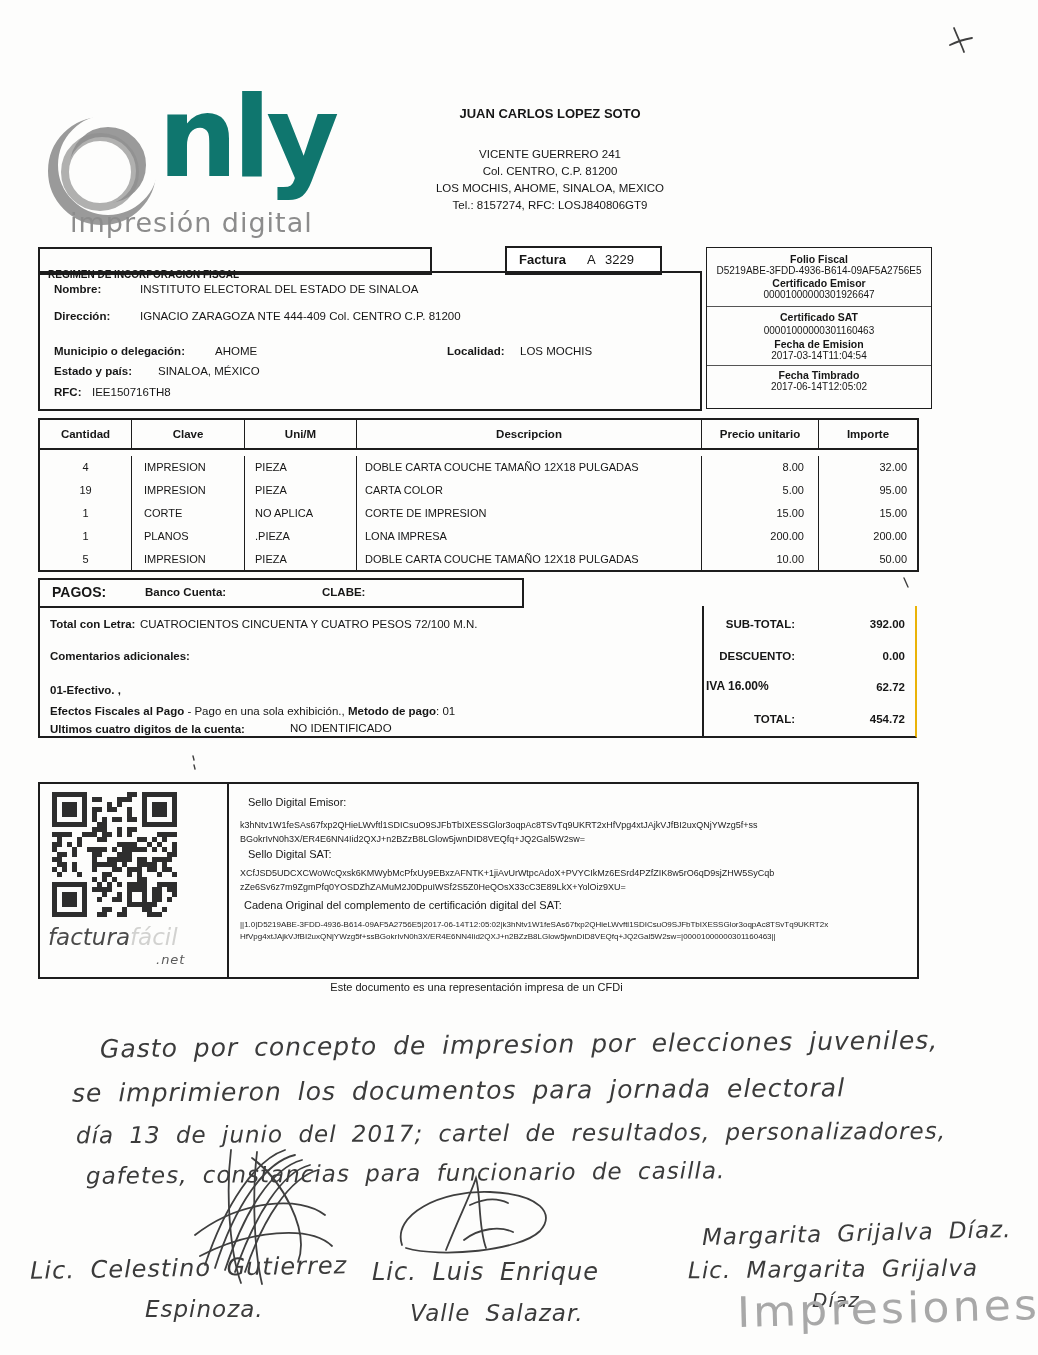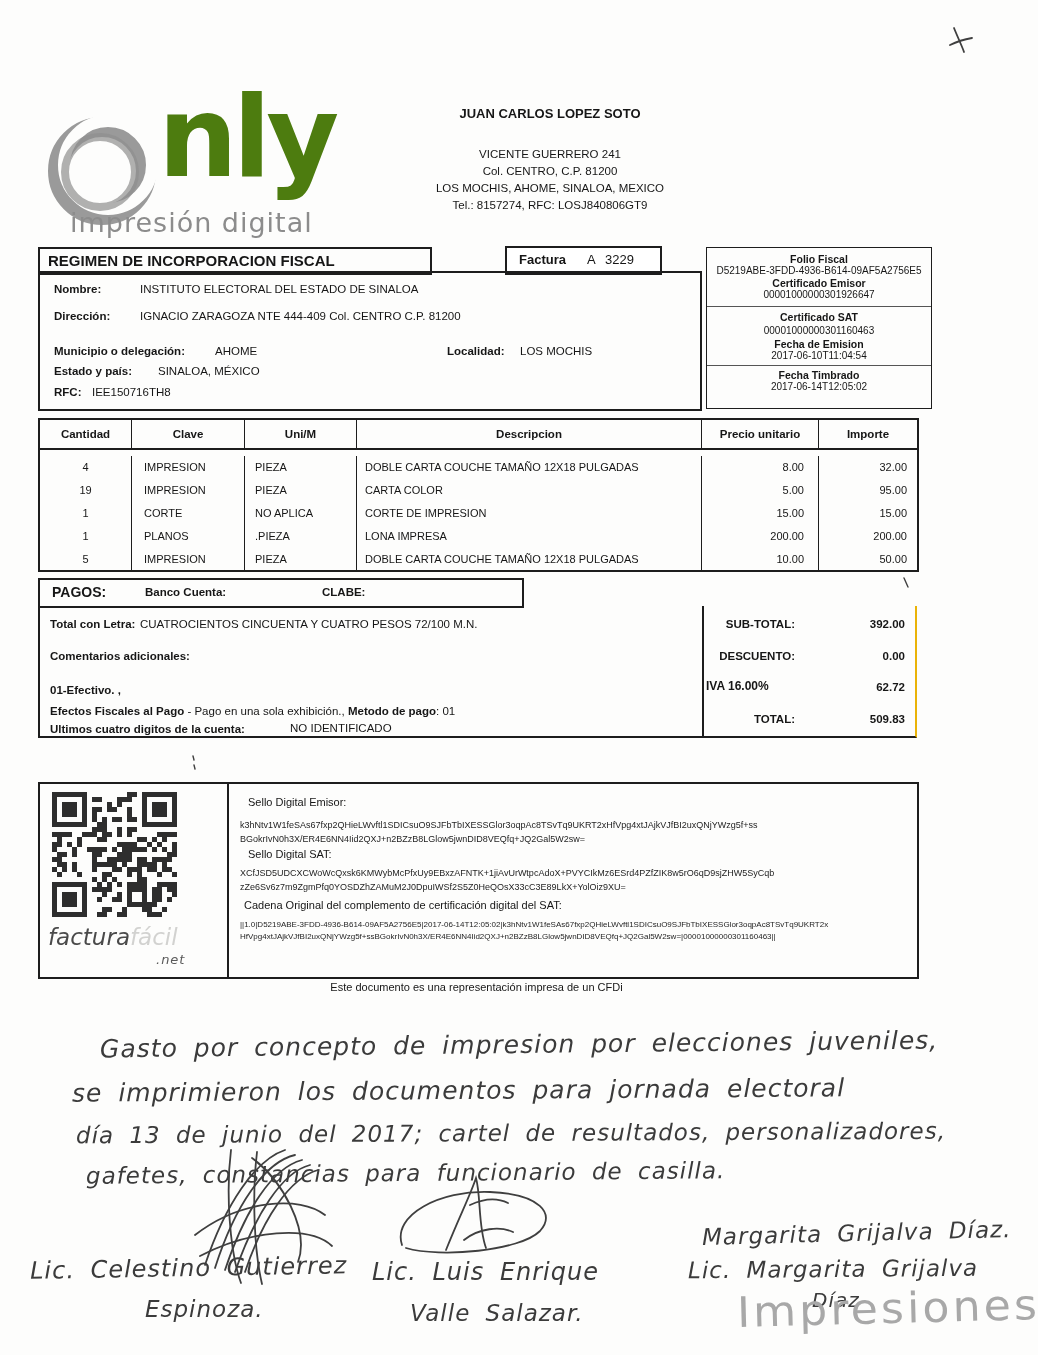--- a/index.html
+++ b/index.html
@@ -10,21 +10,21 @@
   .box{border:2px solid #1d1d1d;}
   .thin{border-width:1.5px;}
   .c{text-align:center;}
   .r{text-align:right;}
   .small{font-size:11.5px;}
   .tiny{font-size:10px;}
   .sello{font-size:9px;color:#242424;letter-spacing:0;}
   .hw{font-family:"DejaVu Sans",sans-serif;font-style:italic;color:#3b3b3b;
       letter-spacing:1px;word-spacing:7px;white-space:nowrap;}
   .pencil{font-family:"DejaVu Sans",sans-serif;color:#a8a8a8;letter-spacing:3px;}
-  .logo-nly{font-family:"DejaVu Sans",sans-serif;font-weight:800;color:#4d7c0f;
+  .logo-nly{font-family:"DejaVu Sans",sans-serif;font-weight:800;color:#0f766e;
             font-size:112px;line-height:1;letter-spacing:-5px;}
   .logo-tag{font-family:"DejaVu Sans",sans-serif;color:#8c8c8c;font-size:27px;letter-spacing:1px;}
   .fiscal-line{width:100%;text-align:center;}
   .grid-head{display:grid;grid-template-columns:92px 113px 112px 345px 117px 98px;height:30px;}
   .grid-head>div{border-right:1.5px solid #1d1d1d;border-bottom:2px solid #1d1d1d;
                  display:flex;align-items:center;justify-content:center;font-weight:bold;font-size:11.5px;}
   .grid-head>div:last-child{border-right:none;}
   .grid-body{display:grid;grid-template-columns:92px 113px 112px 345px 117px 98px;}
   .grid-body>div{border-right:1.5px solid #1d1d1d;font-size:11px;line-height:23px;height:23px;
                  white-space:nowrap;overflow:hidden;}
@@ -56,21 +56,21 @@
     <div class="b" style="font-size:13px;">JUAN CARLOS LOPEZ SOTO</div>
     <div style="height:25px;"></div>
     <div class="small" style="line-height:17px;">VICENTE GUERRERO 241</div>
     <div class="small" style="line-height:17px;">Col. CENTRO, C.P. 81200</div>
     <div class="small" style="line-height:17px;">LOS MOCHIS, AHOME, SINALOA, MEXICO</div>
     <div class="small" style="line-height:17px;">Tel.: 8157274, RFC: LOSJ840806GT9</div>
   </div>
 
 
   <div class="abs box" style="left:38px;top:247px;width:390px;height:24px;">
-    <div class="abs" style="left:8px;top:3px;font-size:15px;font-weight:600;">REGIMEN DE INCORPORACION FISCAL</div>
+    <div class="abs" style="left:8px;top:20px;font-size:10px;font-weight:600;">REGIMEN DE INCORPORACION FISCAL</div>
   </div>
   <div class="abs box" style="left:505px;top:246px;width:153px;height:25px;background:#fff;">
     <span class="abs b" style="left:12px;top:4px;font-size:13px;">Factura</span>
     <span class="abs" style="left:80px;top:4px;font-size:13px;">A</span>
     <span class="abs" style="left:98px;top:4px;font-size:13px;">3229</span>
   </div>
 
   <div class="abs box" style="left:38px;top:271px;width:660px;height:136px;">
     <span class="abs b small" style="left:14px;top:10px;">Nombre:</span>
     <span class="abs small" style="left:100px;top:10px;">INSTITUTO ELECTORAL DEL ESTADO DE SINALOA</span>
@@ -87,21 +87,21 @@
   </div>
 
   <div class="abs box thin" style="left:706px;top:247px;width:224px;height:160px;font-size:10.5px;">
     <div class="fiscal-line b" style="margin-top:5px;">Folio Fiscal</div>
     <div class="fiscal-line tiny">D5219ABE-3FDD-4936-B614-09AF5A2756E5</div>
     <div class="fiscal-line b" style="margin-top:1px;">Certificado Emisor</div>
     <div class="fiscal-line tiny">00001000000301926647</div>
     <div class="fiscal-line b" style="margin-top:6px;border-top:1px solid #555;padding-top:4px;">Certificado SAT</div>
     <div class="fiscal-line tiny" style="margin-top:2px;">00001000000301160463</div>
     <div class="fiscal-line b" style="margin-top:2px;">Fecha de Emision</div>
-    <div class="fiscal-line tiny">2017-06-10T11:04:54</div>
+    <div class="fiscal-line tiny">2017-03-14T11:04:54</div>
     <div class="fiscal-line b" style="margin-top:4px;border-top:1px solid #555;padding-top:3px;">Fecha Timbrado</div>
     <div class="fiscal-line tiny">2017-06-14T12:05:02</div>
   </div>
 
   <div class="abs box" style="left:38px;top:418px;width:877px;height:150px;">
     <div class="grid-head">
       <div>Cantidad</div>
       <div>Clave</div>
       <div>Uni/M</div>
       <div>Descripcion</div>
@@ -163,21 +163,21 @@
   </div>
 
   <div class="abs" style="left:700px;top:606px;width:215px;height:130px;border-right:2px solid #eab308;border-bottom:2px solid #1d1d1d;">
     <span class="abs b small r" style="left:0;top:12px;width:95px;">SUB-TOTAL:</span>
     <span class="abs small r b" style="left:120px;top:12px;width:85px;">392.00</span>
     <span class="abs b small r" style="left:0;top:44px;width:95px;">DESCUENTO:</span>
     <span class="abs small r b" style="left:120px;top:44px;width:85px;">0.00</span>
     <span class="abs b" style="left:6px;top:73px;font-size:12px;">IVA 16.00%</span>
     <span class="abs small r b" style="left:120px;top:75px;width:85px;">62.72</span>
     <span class="abs b small r" style="left:0;top:107px;width:95px;">TOTAL:</span>
-    <span class="abs small r b" style="left:120px;top:107px;width:85px;">509.83</span>
+    <span class="abs small r b" style="left:120px;top:107px;width:85px;">454.72</span>
   </div>
 
 
   <div class="abs box" style="left:38px;top:782px;width:877px;height:193px;">
     <div class="abs" style="left:187px;top:0;width:0;height:193px;border-left:2px solid #1d1d1d;"></div>
 
     <div class="abs" style="left:12px;top:8px;width:125px;height:125px;">
       <svg id="qr-svg" width="125" height="125" viewBox="0 0 125 125">
           <rect x="75" y="0" width="5" height="5" fill="#2e2e2e"></rect>
           <rect x="80" y="0" width="5" height="5" fill="#2e2e2e"></rect>

